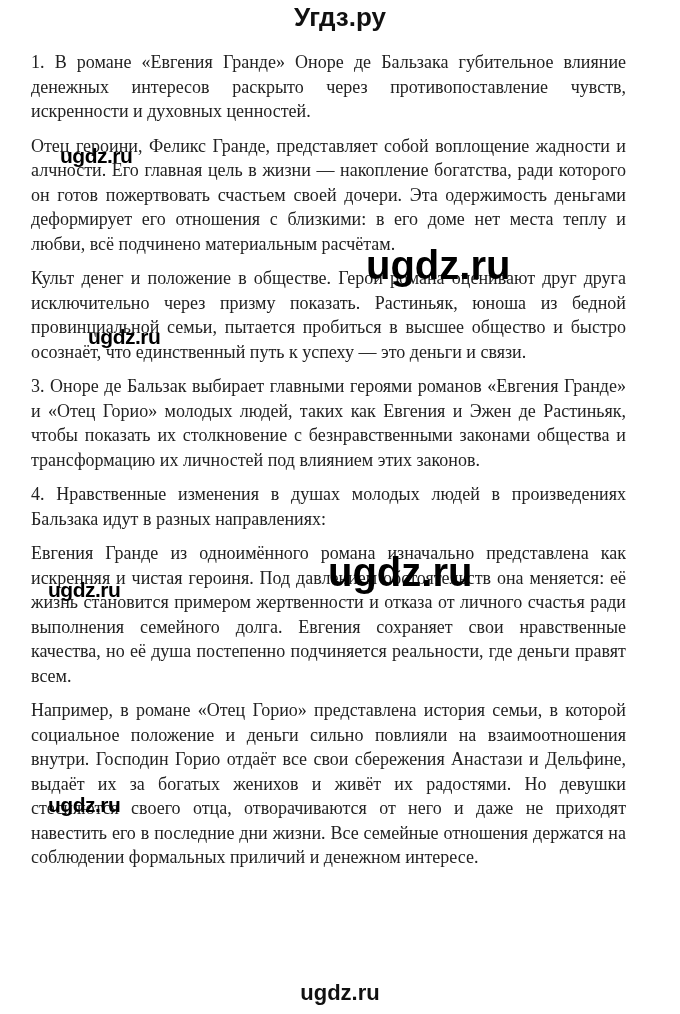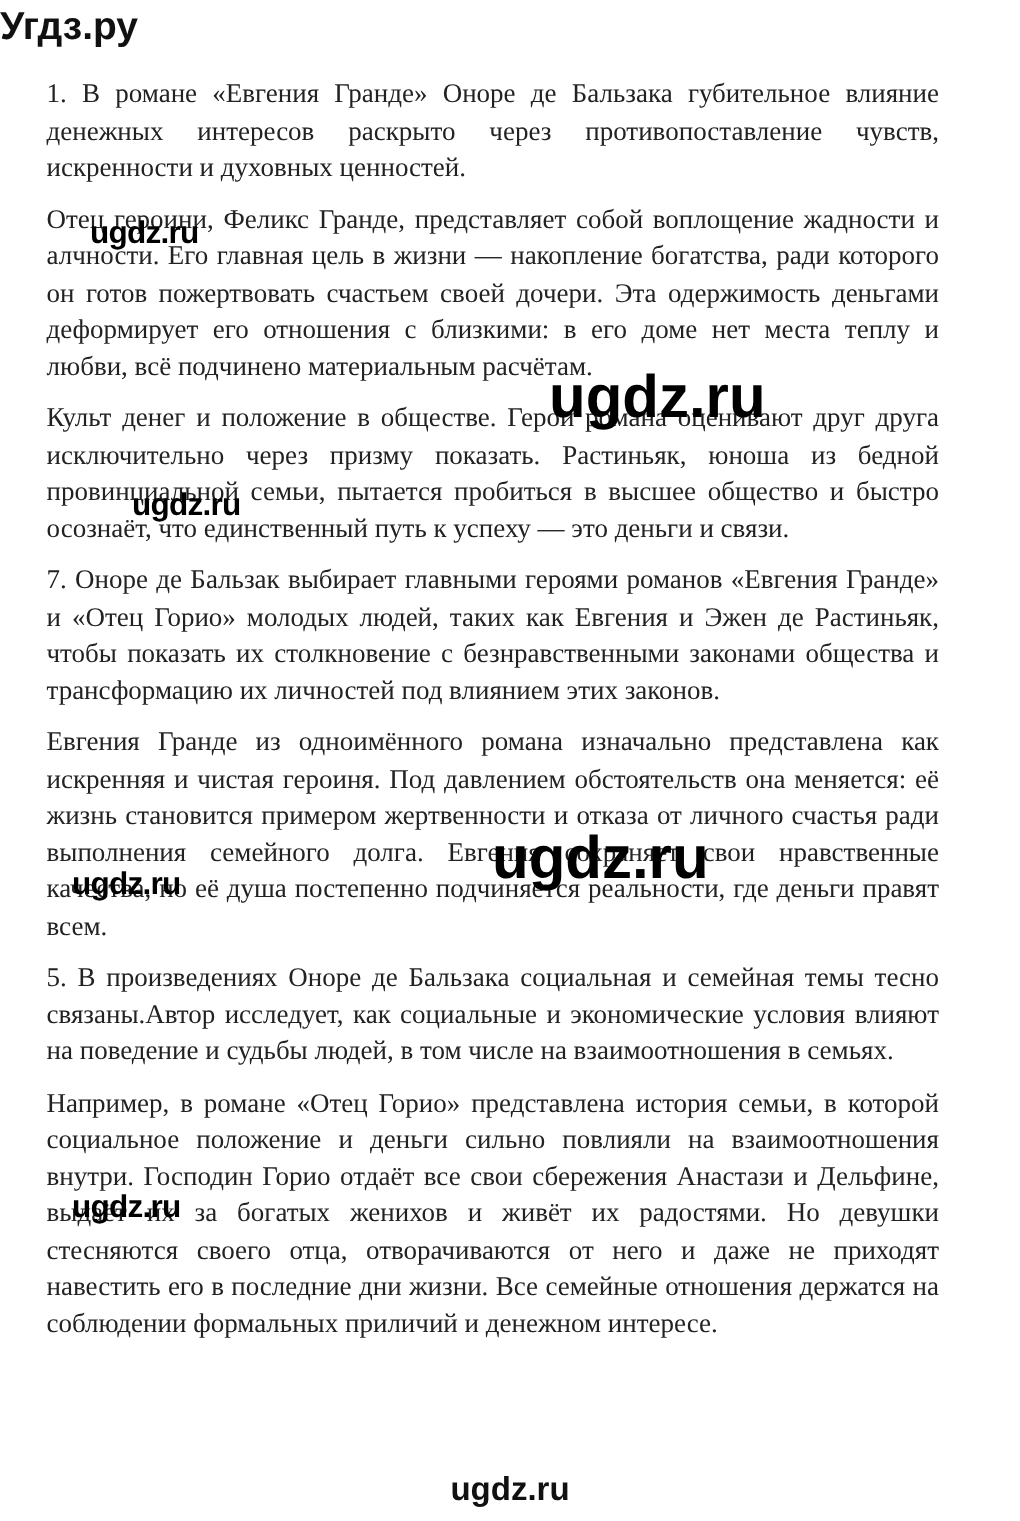--- a/index.html
+++ b/index.html
@@ -1,18 +1,18 @@
 <!DOCTYPE html>
 <html><head>
 <meta charset="utf-8">
 <style>
   html, body { margin: 0; padding: 0; background: #ffffff; }
   body { width: 680px; height: 1014px; position: relative; overflow: hidden; color: #1a1a1a; }
   .header {
-    position: absolute; left: 0; top: 2px; width: 680px; 
+    position: absolute; left: 0; top: 2px; width: 680px; text-align: center;
     font-family: "Liberation Sans", sans-serif; font-weight: bold; font-size: 26px; color: #111;
   }
   .footer {
     position: absolute; left: 0; top: 980px; width: 680px; text-align: center;
     font-family: "Liberation Sans", sans-serif; font-weight: bold; font-size: 22px; color: #111;
   }
   .content {
     position: absolute; left: 31px; top: 50px; width: 605px;
     font-family: "Liberation Serif", serif; font-size: 18px; line-height: 24.5px; color: #222;
   }
@@ -27,23 +27,23 @@
 </style>
 </head>
 <body>
 
 <div class="header">Угдз.ру</div>
 
 <div class="content">
   <p>1. В романе «Евгения Гранде» Оноре де Бальзака губительное влияние денежных интересов раскрыто через противопоставление чувств, искренности и духовных ценностей.</p>
   <p>Отец героини, Феликс Гранде, представляет собой воплощение жадности и алчности. Его главная цель в жизни — накопление богатства, ради которого он готов пожертвовать счастьем своей дочери. Эта одержимость деньгами деформирует его отношения с близкими: в его доме нет места теплу и любви, всё подчинено материальным расчётам.</p>
   <p>Культ денег и положение в обществе. Герои романа оценивают друг друга исключительно через призму показать. Растиньяк, юноша из бедной провинциальной семьи, пытается пробиться в высшее общество и быстро осознаёт, что единственный путь к успеху — это деньги и связи.</p>
-  <p>7. Оноре де Бальзак выбирает главными героями романов «Евгения Гранде» и «Отец Горио» молодых людей, таких как Евгения и Эжен де Растиньяк, чтобы показать их столкновение с безнравственными законами общества и трансформацию их личностей под влиянием этих законов.</p>
+  <p>3. Оноре де Бальзак выбирает главными героями романов «Евгения Гранде» и «Отец Горио» молодых людей, таких как Евгения и Эжен де Растиньяк, чтобы показать их столкновение с безнравственными законами общества и трансформацию их личностей под влиянием этих законов.</p>
+  <p>4. Нравственные изменения в душах молодых людей в произведениях Бальзака идут в разных направлениях:</p>
   <p>Евгения Гранде из одноимённого романа изначально представлена как искренняя и чистая героиня. Под давлением обстоятельств она меняется: её жизнь становится примером жертвенности и отказа от личного счастья ради выполнения семейного долга. Евгения сохраняет свои нравственные качества, но её душа постепенно подчиняется реальности, где деньги правят всем.</p>
-  <p>5. В произведениях Оноре де Бальзака социальная и семейная темы тесно связаны.Автор исследует, как социальные и экономические условия влияют на поведение и судьбы людей, в том числе на взаимоотношения в семьях.</p>
   <p>Например, в романе «Отец Горио» представлена история семьи, в которой социальное положение и деньги сильно повлияли на взаимоотношения внутри. Господин Горио отдаёт все свои сбережения Анастази и Дельфине, выдаёт их за богатых женихов и живёт их радостями. Но девушки стесняются своего отца, отворачиваются от него и даже не приходят навестить его в последние дни жизни. Все семейные отношения держатся на соблюдении формальных приличий и денежном интересе.</p>
 </div>
 
 <div class="wm wm-small" style="left:60px; top:144px;">ugdz.ru</div>
 <div class="wm wm-large" style="left:366px; top:243px;">ugdz.ru</div>
 <div class="wm wm-small" style="left:88px; top:325px;">ugdz.ru</div>
 <div class="wm wm-large" style="left:328px; top:550px;">ugdz.ru</div>
 <div class="wm wm-small" style="left:48px; top:578px;">ugdz.ru</div>
 <div class="wm wm-small" style="left:48px; top:793px;">ugdz.ru</div>
 

